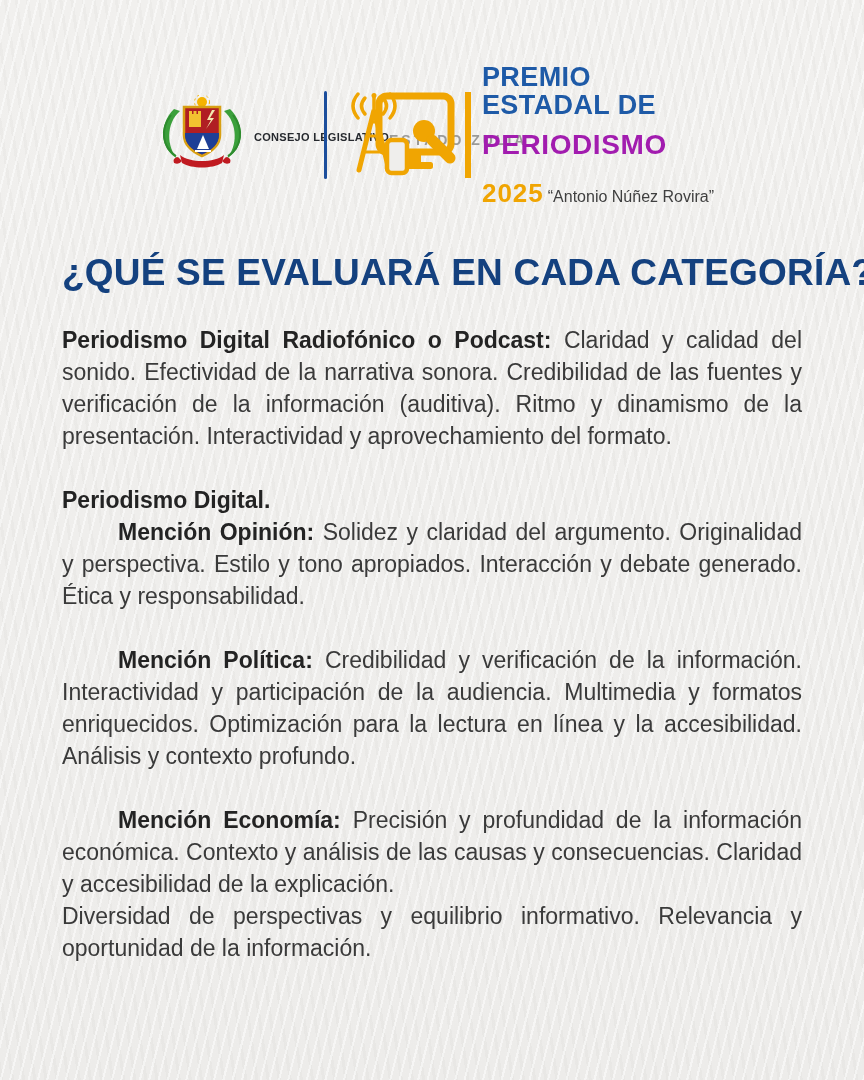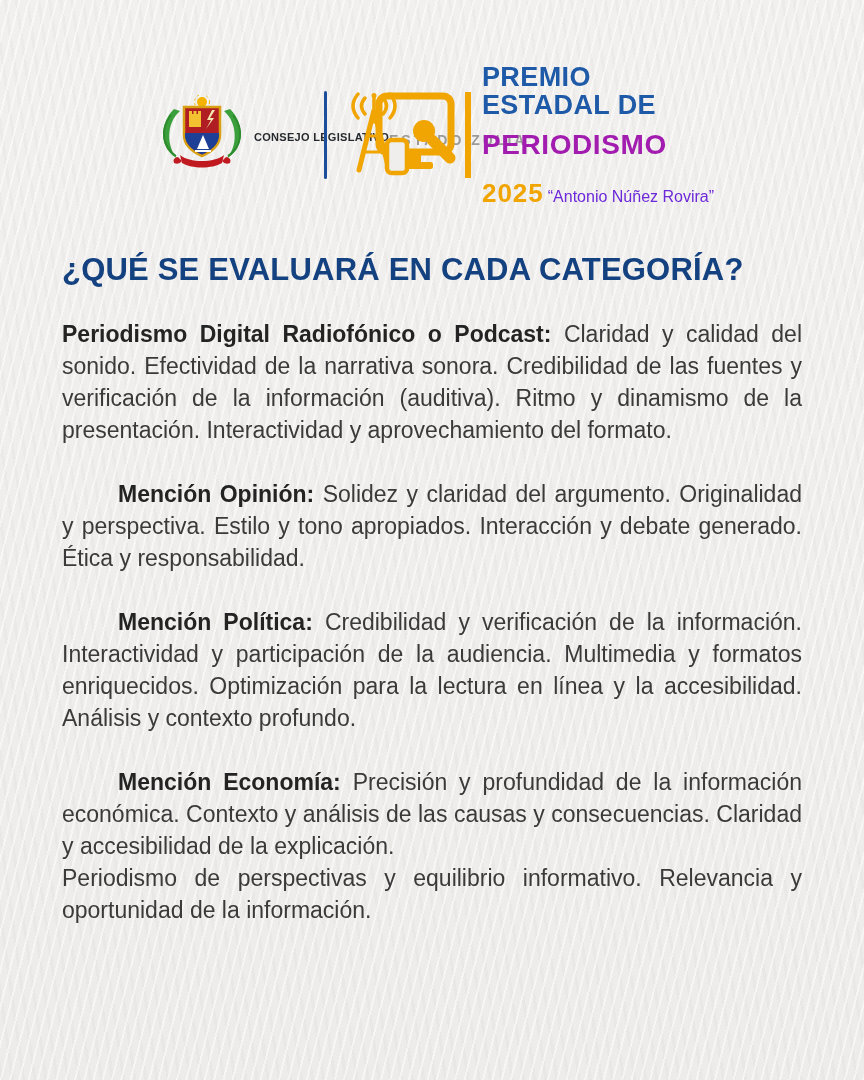--- a/index.html
+++ b/index.html
@@ -23,26 +23,26 @@
   .council-name{font-size:11px;font-weight:700;color:#26292e;letter-spacing:.3px;margin-top:4px;white-space:nowrap;}
   .council-sub{font-size:14px;font-weight:700;color:#9a9a98;letter-spacing:3px;margin-top:9px;white-space:nowrap;}
   .blue-divider{width:3px;height:88px;background:#1c4e9c;border-radius:2px;margin:0 20px 0 14px;}
   .media-icon-wrap{margin-right:8px;display:flex;align-items:center;}
   .gold-bar{width:6px;height:86px;background:#f0a502;margin-right:11px;}
   .award-text{display:flex;flex-direction:column;line-height:1.02;}
   .award-l1,.award-l2{font-size:27px;font-weight:700;color:#1e5aa7;letter-spacing:.4px;}
   .award-l3{font-size:28px;font-weight:800;color:#a21caf;letter-spacing:.6px;margin-top:12px;}
   .award-row{display:flex;align-items:baseline;margin-top:4px;}
   .award-year{font-size:26px;font-weight:800;color:#f0a502;letter-spacing:1px;margin-top:16px;}
-  .award-honoree{font-size:16px;font-weight:500;color:#6d28d9;margin-left:4px;white-space:nowrap;}
+  .award-honoree{font-size:16px;font-weight:500;color:#404040;margin-left:4px;white-space:nowrap;}
 
   
   .title{
     margin:46px 62px 0;
-    font-size:31px;font-weight:800;color:#14417f;letter-spacing:.2px;
+    font-size:37px;font-weight:800;color:#14417f;letter-spacing:.2px;
     white-space:nowrap;
   }
 
   
   .content{margin:30px 62px 0;width:740px;}
   .content p{
     margin:0 0 32px 0;
     font-size:23px;line-height:32px;color:#3a3a3a;
     text-align:justify;
   }
@@ -135,22 +135,23 @@
     </div>
 
   </div>
 
   <h1 class="title">¿QUÉ SE EVALUARÁ EN CADA CATEGORÍA?</h1>
 
   <div class="content">
 
     <p><span class="lead">Periodismo Digital Radiofónico o Podcast:</span><span> Claridad y calidad del sonido. Efectividad de la narrativa sonora. Credibilidad de las fuentes y verificación de la información (auditiva). Ritmo y dinamismo de la presentación. Interactividad y aprovechamiento del formato.</span></p>
 
+    <p class="tight"><span class="lead">Periodismo Digital.</span></p>
 
     <p class="indent"><span class="lead">Mención Opinión:</span><span> Solidez y claridad del argumento. Originalidad y perspectiva. Estilo y tono apropiados. Interacción y debate generado. Ética y responsabilidad.</span></p>
 
     <p class="indent"><span class="lead">Mención Política:</span><span> Credibilidad y verificación de la información. Interactividad y participación de la audiencia. Multimedia y formatos enriquecidos. Optimización para la lectura en línea y la accesibilidad. Análisis y contexto profundo.</span></p>
 
-    <p class="indent"><span class="lead">Mención Economía:</span><span> Precisión y profundidad de la información económica. Contexto y análisis de las causas y consecuencias.  Claridad y accesibilidad de la explicación.</span><br><span>Periodismo de perspectivas y equilibrio informativo. Relevancia y oportunidad de la información.</span></p>
+    <p class="indent"><span class="lead">Mención Economía:</span><span> Precisión y profundidad de la información económica. Contexto y análisis de las causas y consecuencias.  Claridad y accesibilidad de la explicación.</span><br><span>Diversidad de perspectivas y equilibrio informativo. Relevancia y oportunidad de la información.</span></p>
 
 
   </div>
 </div>
 
 </body></html>

